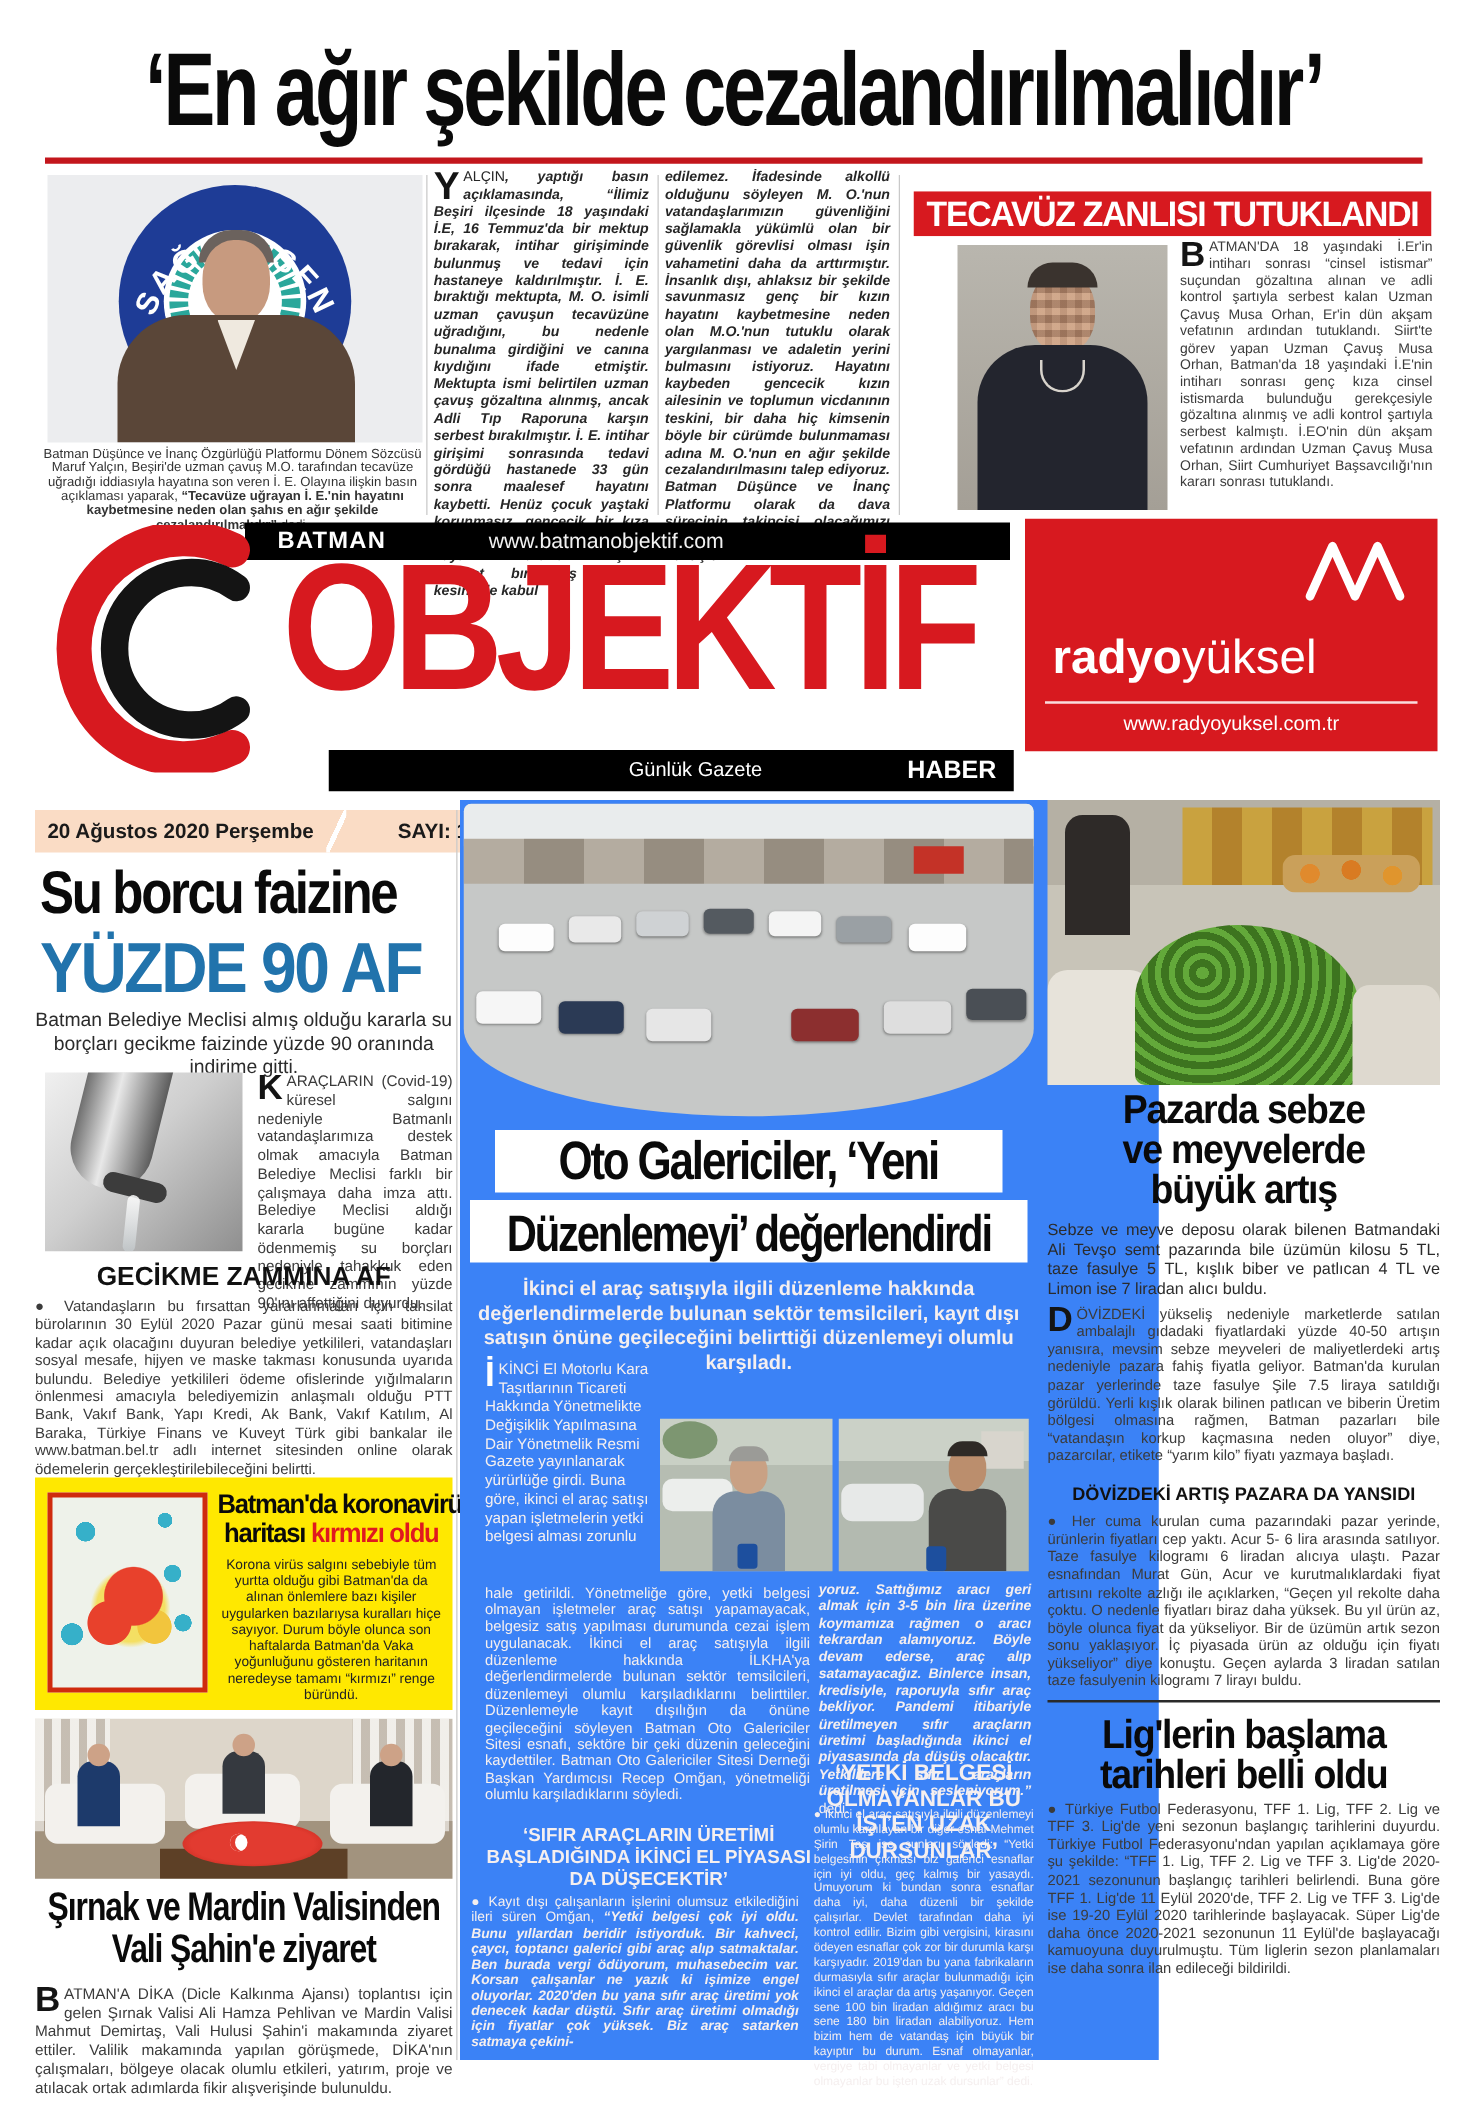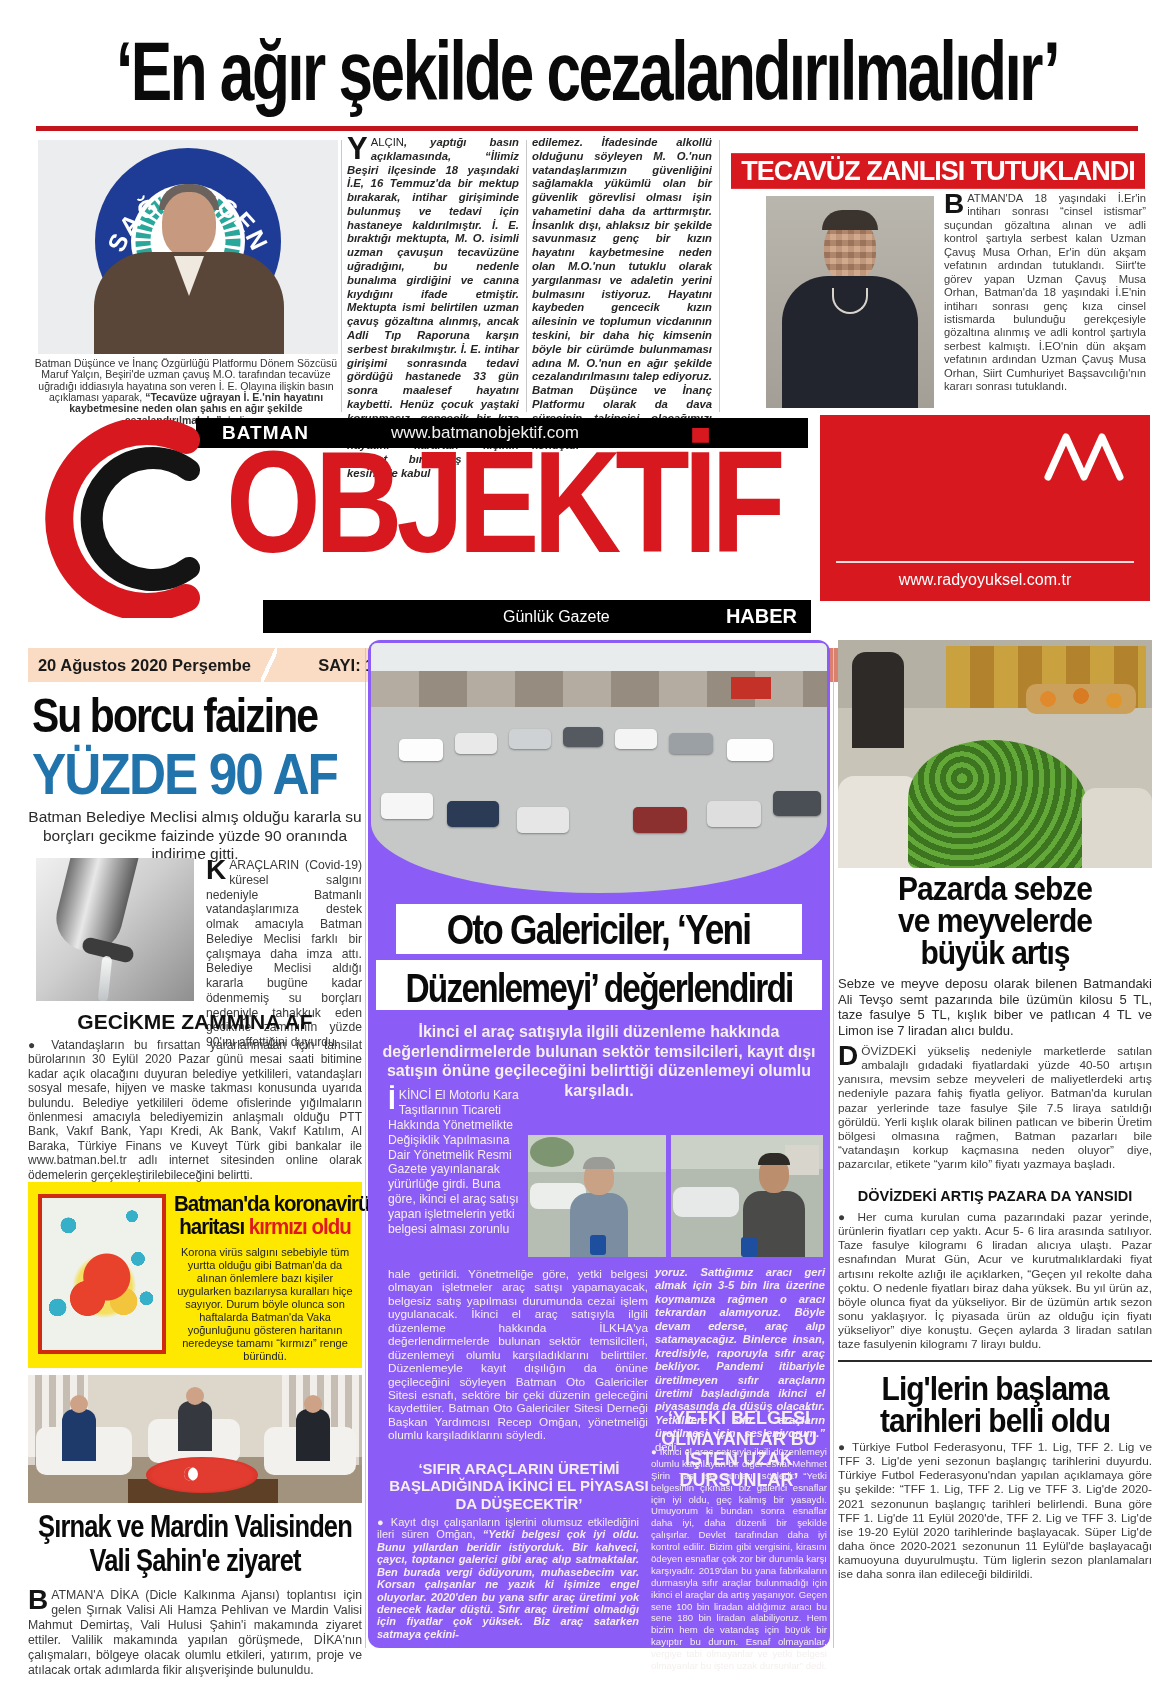--- a/index.html
+++ b/index.html
@@ -75,20 +75,23 @@
   <div class="abs nw" style="left:226px;top:430px;font-size:140px;font-weight:900;color:#d7191f;letter-spacing:-7px;line-height:1;transform:scale(.87,1.03);transform-origin:0 0">OBJEKTİF</div>
   <div class="abs" style="left:263px;top:600px;width:548px;height:33px;background:#000;color:#fff;display:flex;align-items:center">
     <span style="font-size:16px;margin-left:240px">Günlük Gazete</span>
     <span style="font-weight:900;font-size:20px;margin-left:auto;margin-right:14px">HABER</span>
   </div>
 
   <div class="abs" style="left:820px;top:415px;width:330px;height:186px;background:#d7191f">
     <svg class="abs" style="right:16px;top:14px;position:absolute" width="92" height="54" viewBox="0 0 92 54">
       <polyline points="6,48 24,8 42,48 60,8 78,48" fill="none" stroke="#fff" stroke-width="7" stroke-linecap="round" stroke-linejoin="round"></polyline>
     </svg>
+    <div class="abs" style="left:22px;top:92px;color:#fff;font-size:38px;line-height:1">
+      <span style="font-weight:900">radyo</span><span style="font-weight:300">yüksel</span>
+    </div>
     <div class="abs" style="left:16px;top:146px;width:298px;height:2px;background:rgba(255,255,255,.85)"></div>
     <div class="abs" style="left:0;top:156px;width:330px;text-align:center;color:#fff;font-size:16px">www.radyoyuksel.com.tr</div>
   </div>
 
   <div class="abs" style="left:28px;top:648px;width:780px;height:34px;background:#fadcc5;display:flex;align-items:stretch;font-weight:bold;font-size:16.5px;color:#1a1a1a">
     <div style="flex:1.4;display:flex;align-items:center;justify-content:center">20 Ağustos 2020 Perşembe</div>
     <div class="slash"></div>
     <div style="flex:1;display:flex;align-items:center;justify-content:center">SAYI: 1363</div>
     <div class="slash"></div>
     <div style="flex:1;display:flex;align-items:center;justify-content:center">YIL: 7</div>
@@ -139,21 +142,21 @@
   </div>
   <div class="abs hl nw" style="left:195px;top:1510px;font-size:29px;letter-spacing:-1px;transform:translateX(-50%) scale(.88,1.1)">Şırnak ve Mardin Valisinden</div>
   <div class="abs hl nw" style="left:195px;top:1544px;font-size:29px;letter-spacing:-1px;transform:translateX(-50%) scale(.88,1.1)">Vali Şahin'e ziyaret</div>
   <div class="abs bt" style="left:28px;top:1588px;width:334px;font-size:12.3px;line-height:1.22">
     <span class="dc">B</span><span class="lw">ATMAN'A</span><span> DİKA (Dicle Kalkınma Ajansı) toplantısı için gelen Şırnak Valisi Ali Hamza Pehlivan ve Mardin Valisi Mahmut Demirtaş, Vali Hulusi Şahin'i makamında ziyaret ettiler. Valilik makamında yapılan görüşmede, DİKA'nın çalışmaları, bölgeye olacak olumlu etkileri, yatırım, proje ve atılacak ortak adımlarda fikir alışverişinde bulunuldu.</span>
   </div>
 
   <div class="vline" style="left:365px;top:648px;height:1000px"></div>
   <div class="vline" style="left:833px;top:648px;height:1000px"></div>
 
-  <div class="abs" style="left:368px;top:640px;width:462px;height:1008px;background:#8b5cf6;border-radius:12px">
+  <div class="abs" style="left:368px;top:640px;width:559px;height:1008px;background:#3b82f6;border-radius:0">
     <div class="photo" style="left:3px;top:3px;width:456px;height:250px;background:#c6c8c7;border-radius:6px 6px 50% 50% / 6px 6px 28% 28%">
       <div class="abs" style="left:0;top:0;width:100%;height:34px;background:#e9eced"></div>
       <div class="abs" style="left:0;top:28px;width:100%;height:36px;background:repeating-linear-gradient(90deg,#b4aca0 0 48px,#968d80 48px 96px)"></div>
       <div class="abs" style="right:56px;top:34px;width:40px;height:22px;background:#c43227"></div>
       <div class="car" style="left:28px;top:96px;width:44px;height:22px;background:#fdfdfd"></div>
       <div class="car" style="left:84px;top:90px;width:42px;height:21px;background:#e9e9e9"></div>
       <div class="car" style="left:138px;top:86px;width:42px;height:20px;background:#cfd2d4"></div>
       <div class="car" style="left:192px;top:84px;width:40px;height:20px;background:#545a60"></div>
       <div class="car" style="left:244px;top:86px;width:42px;height:20px;background:#f4f4f4"></div>
       <div class="car" style="left:298px;top:90px;width:44px;height:21px;background:#9aa0a4"></div>

